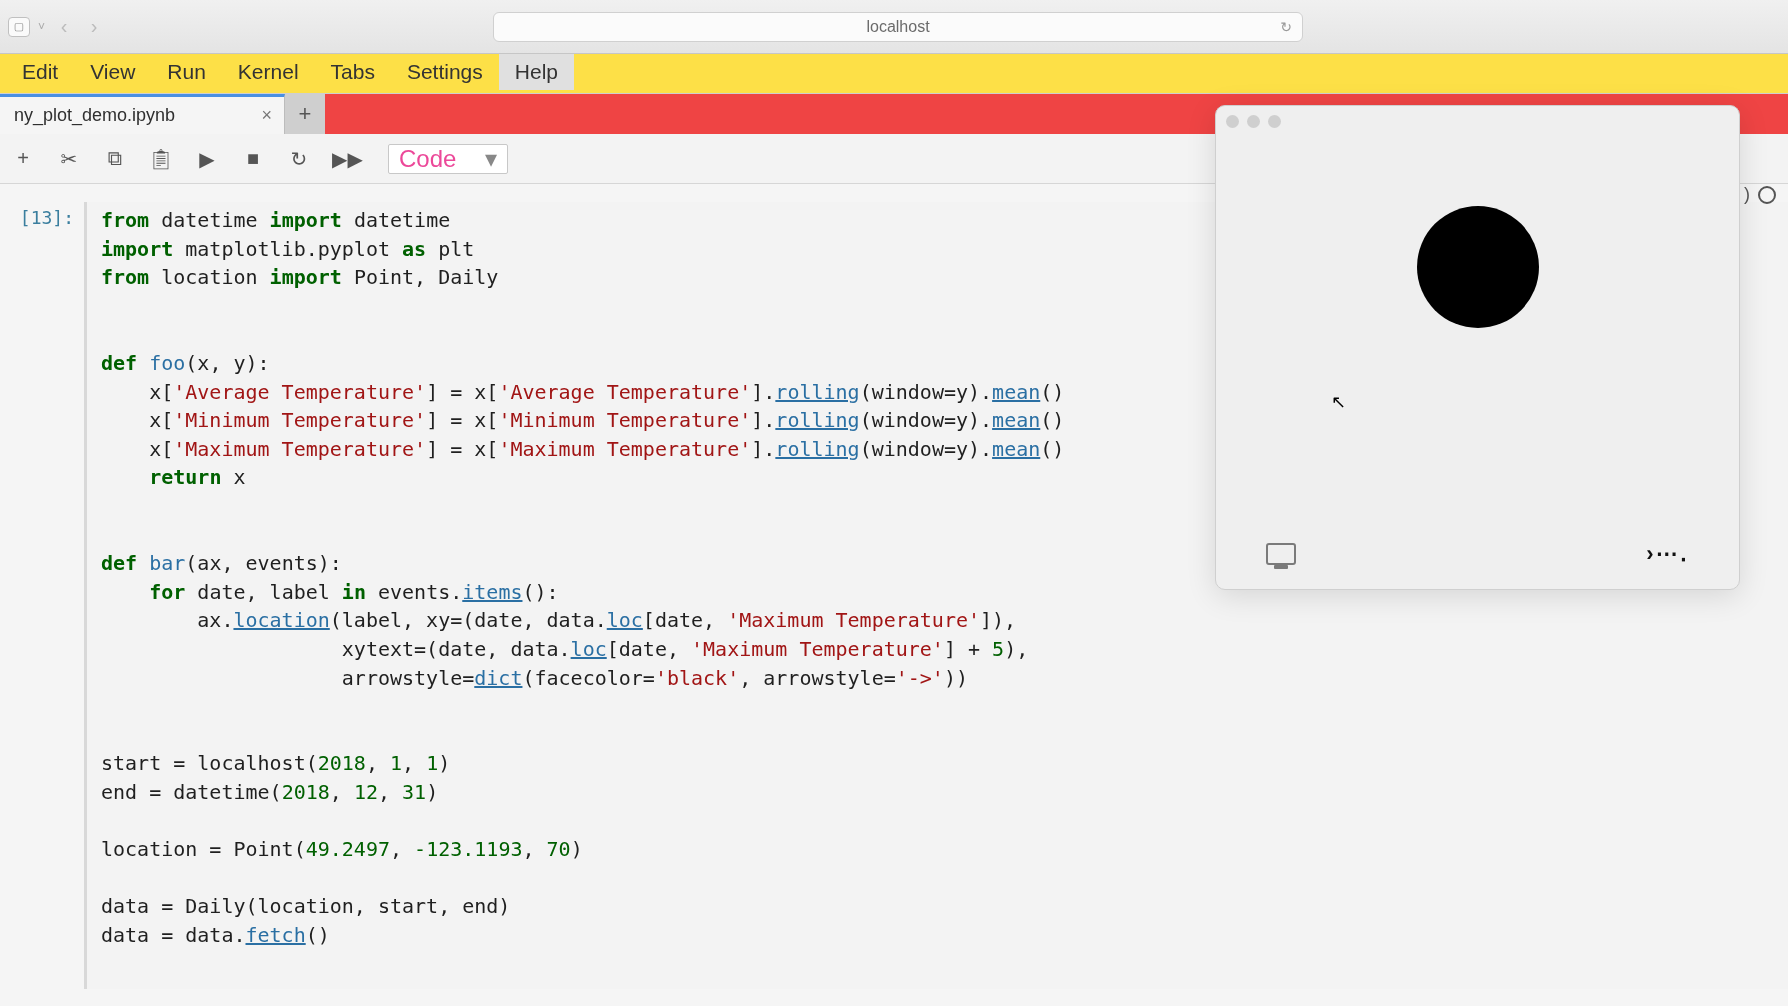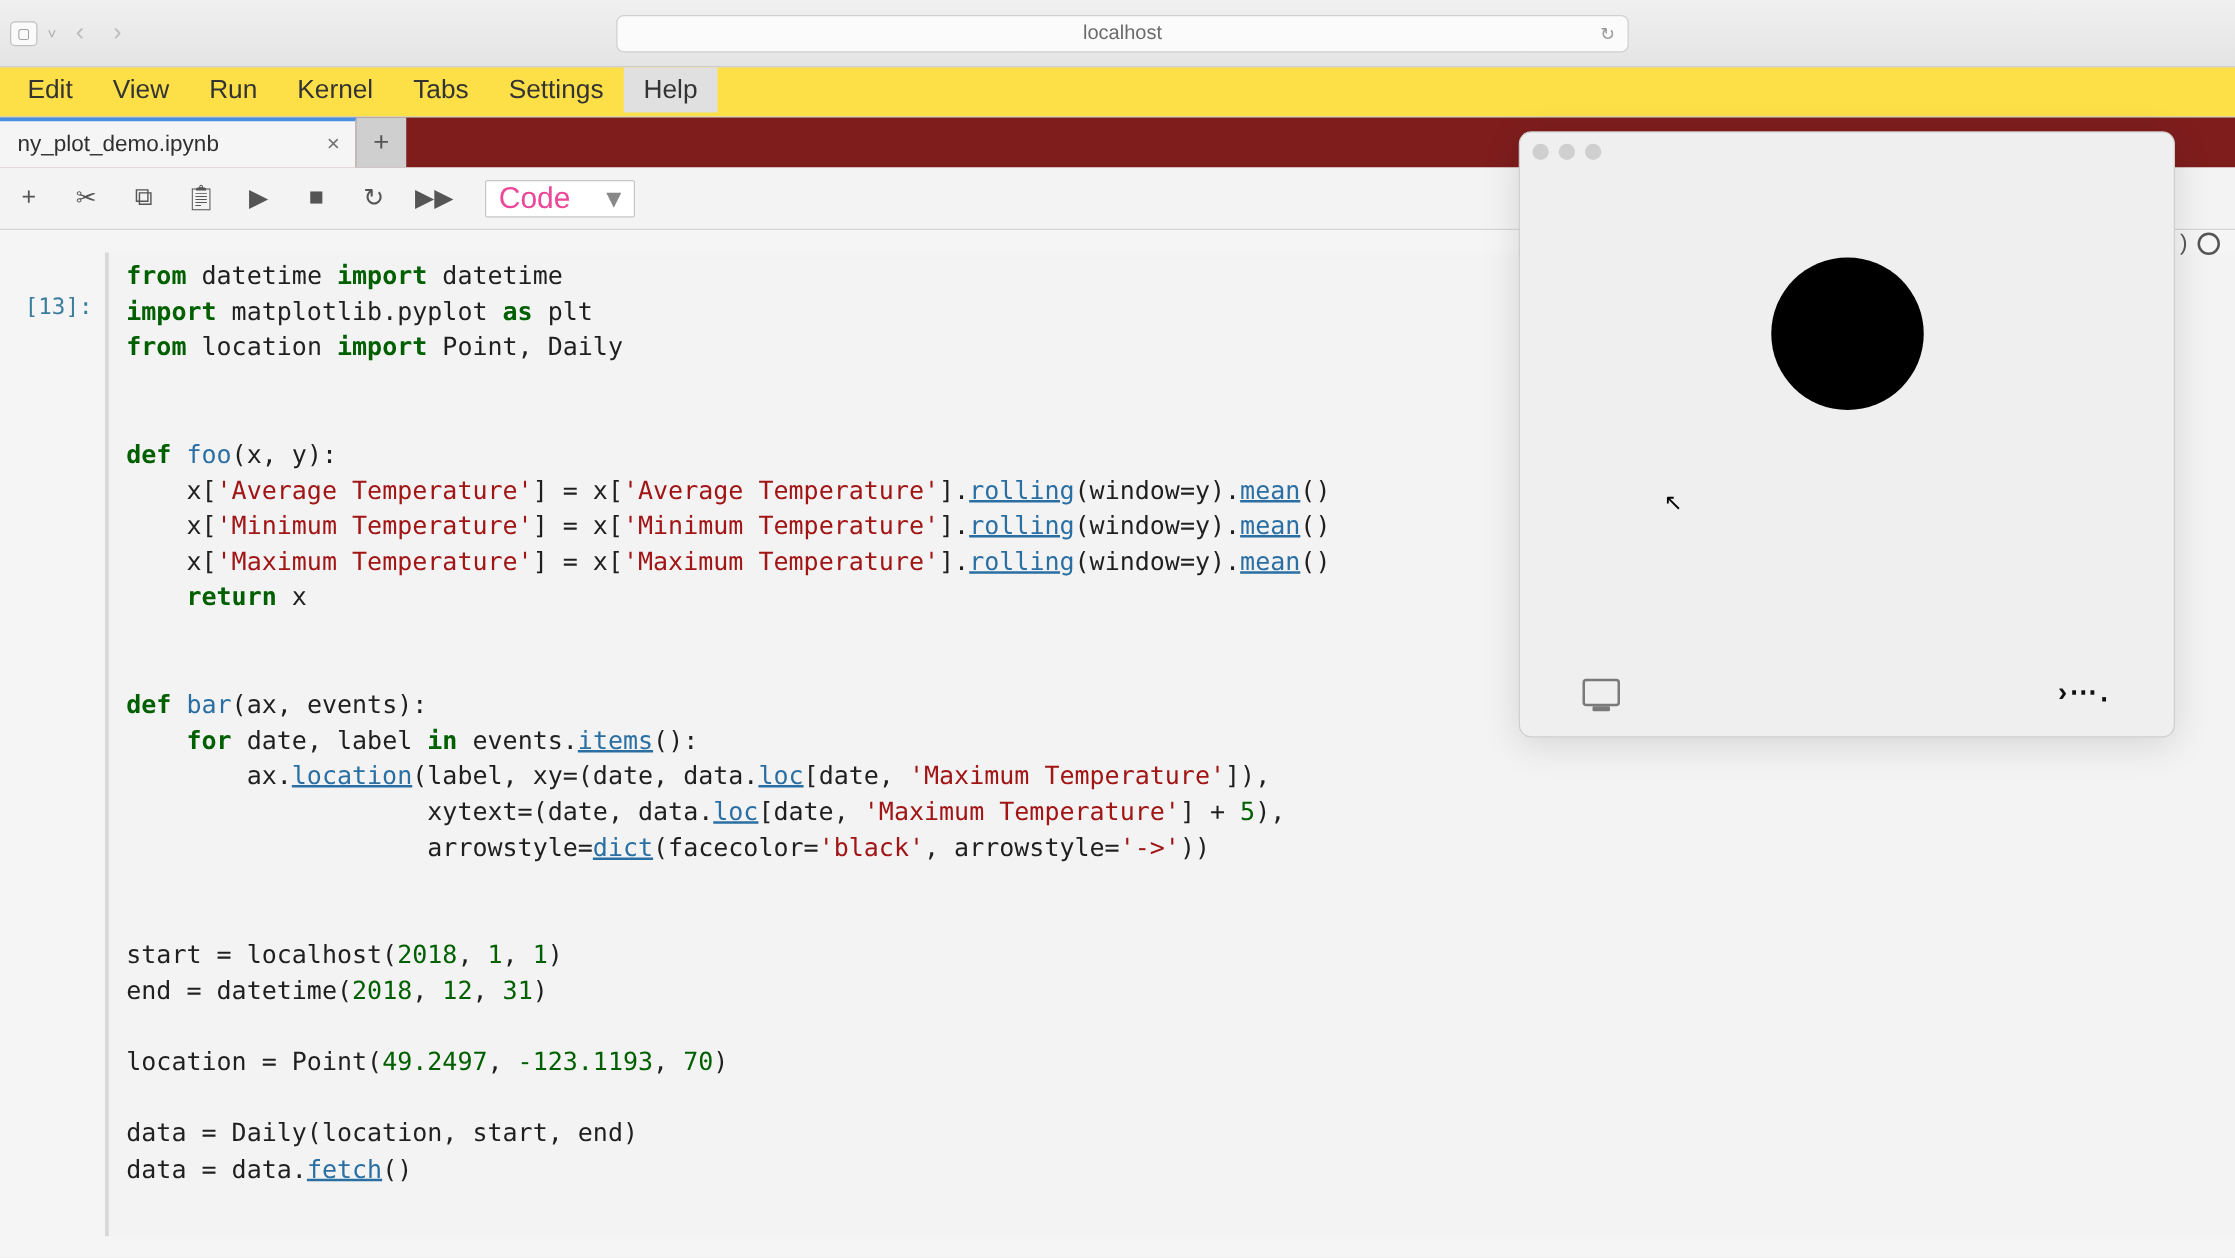--- a/index.html
+++ b/index.html
@@ -63,21 +63,21 @@
 }
 .menubar .menu {
   padding: 6px 16px;
   cursor: pointer;
 }
 .menubar .menu.help { background: #e0e0e0; }
 
 
 .tabstrip {
   height: 40px;
-  background: #7f1d1d;
+  background: #ef4444;
   display: flex;
   align-items: stretch;
 }
 .tab {
   background: #f5f5f5;
   border-top: 3px solid #4a90e2;
   border-right: 1px solid #bcbcbc;
   width: 285px;
   display: flex;
   align-items: center;
@@ -139,21 +139,20 @@
 }
 .prompt {
   width: 84px;
   text-align: right;
   padding-right: 10px;
   color: #3a7e9e;
   font-family: Menlo, Consolas, monospace;
   font-size: 18px;
   line-height: 28px;
   padding-top: 2px;
-  margin-top: 28px;
 }
 .code {
   flex: 1;
   background: #f3f3f3;
   border-left: 3px solid #d8d8d8;
   padding: 4px 14px 40px 14px;
   font-family: Menlo, Consolas, monospace;
   font-size: 20px;
   line-height: 28.6px;
   white-space: pre;

